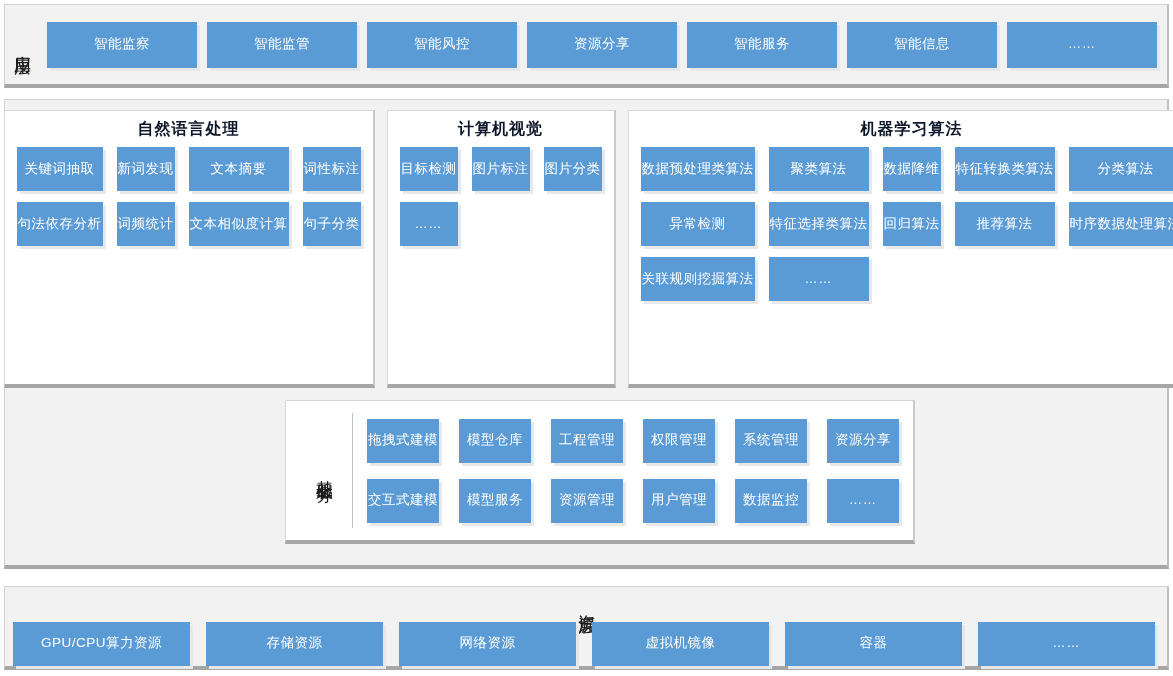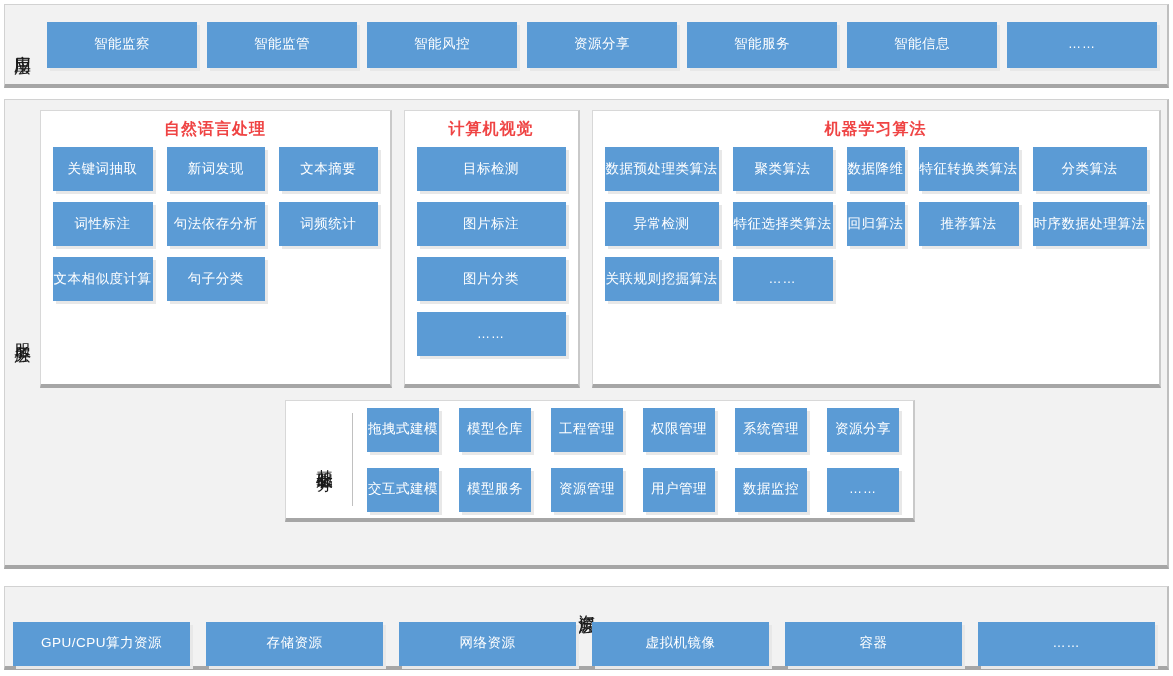--- a/index.html
+++ b/index.html
@@ -113,21 +113,21 @@
     background: #ffffff;
     border: 1px solid #d8d8d8;
     border-bottom: 4px solid #a6a6a6;
     border-right: 2px solid #c9c9c9;
     box-sizing: border-box;
     padding: 8px 12px 10px 12px;
   }
 
   .panel-title {
     text-align: center;
-    color: #ef4444;
+    color: #0f172a;
     font-size: 16px;
     font-weight: bold;
     letter-spacing: 1px;
     margin: 2px 0 10px 0;
     line-height: 1;
   }
 
   .algo-row {
     display: flex;
     align-items: stretch;
@@ -138,30 +138,30 @@
   #nlp-panel { flex: 0 0 352px; }
   #cv-panel  { flex: 0 0 176px; }
   #ml-panel  { flex: 1 1 auto; }
 
   .grid {
     display: grid;
     gap: 11px 14px;
   }
   .grid .box { height: 44px; }
 
-  #nlp-panel .grid { grid-template-columns: repeat(3, 1fr); }
-  #cv-panel  .grid { grid-template-columns: 1fr; }
+  #nlp-panel .grid { grid-template-columns: repeat(4, 1fr); }
+  #cv-panel  .grid { grid-template-columns: 1fr 1fr 1fr; }
   #ml-panel  .grid { grid-template-columns: repeat(5, 1fr); }
 
   
   #basic-services-panel {
     display: flex;
     align-items: stretch;
     padding: 12px 14px 12px 10px;
-    height: 122px;
+    height: 144px;
     box-sizing: border-box;
   }
   .basic-label {
     flex: 0 0 56px;
     display: flex;
     align-items: center;
     justify-content: center;
     writing-mode: vertical-rl;
     text-orientation: upright;
     font-size: 17px;

